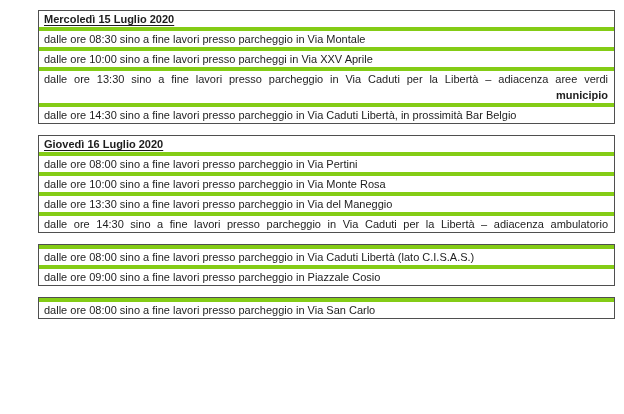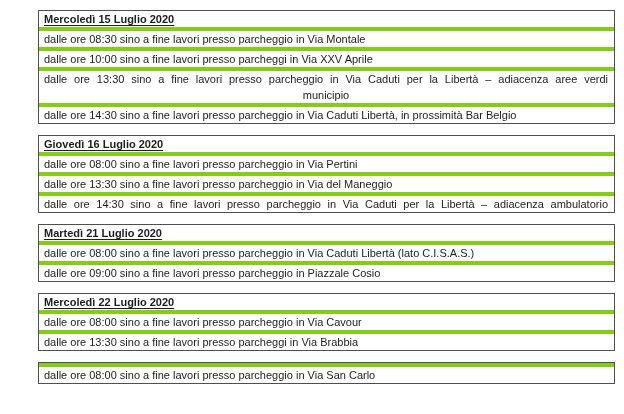--- a/index.html
+++ b/index.html
@@ -46,21 +46,22 @@
     text-decoration: underline;
     text-underline-offset: 2px;
   }
   .j1 {
     display: block;
     text-align: justify;
     text-align-last: justify;
   }
   .j2 {
     display: block;
-    text-align: center;
+    text-align: right;
+    font-weight: bold;
   }
 </style>
 </head>
 <body>
 
 <div class="page">
 
   <section class="tbl">
     <div class="row hdr">
       <span class="date">Mercoledì 15 Luglio 2020</span>
@@ -81,50 +82,39 @@
   </section>
 
   <section class="tbl">
     <div class="row hdr">
       <span class="date">Giovedì 16 Luglio 2020</span>
     </div>
     <div class="row">
       <span>dalle ore 08:00 sino a fine lavori presso parcheggio in Via Pertini</span>
     </div>
     <div class="row">
+      <span>dalle ore 10:00 sino a fine lavori presso parcheggio in Via Monte Rosa</span>
+    </div>
+    <div class="row">
       <span>dalle ore 13:30 sino a fine lavori presso parcheggio in Via del Maneggio</span>
     </div>
     <div class="row multi">
       <span class="j1">dalle ore 14:30 sino a fine lavori presso parcheggio in Via Caduti per la Libertà – adiacenza ambulatorio</span>
     </div>
   </section>
 
   <section class="tbl">
-    <div class="row hdr">
-      <span class="date">Martedì 21 Luglio 2020</span>
-    </div>
     <div class="row">
       <span>dalle ore 08:00 sino a fine lavori presso parcheggio in Via Caduti Libertà (lato C.I.S.A.S.)</span>
     </div>
     <div class="row">
       <span>dalle ore 09:00 sino a fine lavori presso parcheggio in Piazzale Cosio</span>
     </div>
   </section>
 
-  <section class="tbl">
-    <div class="row hdr">
-      <span class="date">Mercoledì 22 Luglio 2020</span>
-    </div>
-    <div class="row">
-      <span>dalle ore 08:00 sino a fine lavori presso parcheggio in Via Cavour</span>
-    </div>
-    <div class="row">
-      <span>dalle ore 13:30 sino a fine lavori presso parcheggi in Via Brabbia</span>
-    </div>
-  </section>
 
   <section class="tbl">
     <div class="row">
       <span>dalle ore 08:00 sino a fine lavori presso parcheggio in Via San Carlo</span>
     </div>
   </section>
 
 </div>
 
 </body></html>

